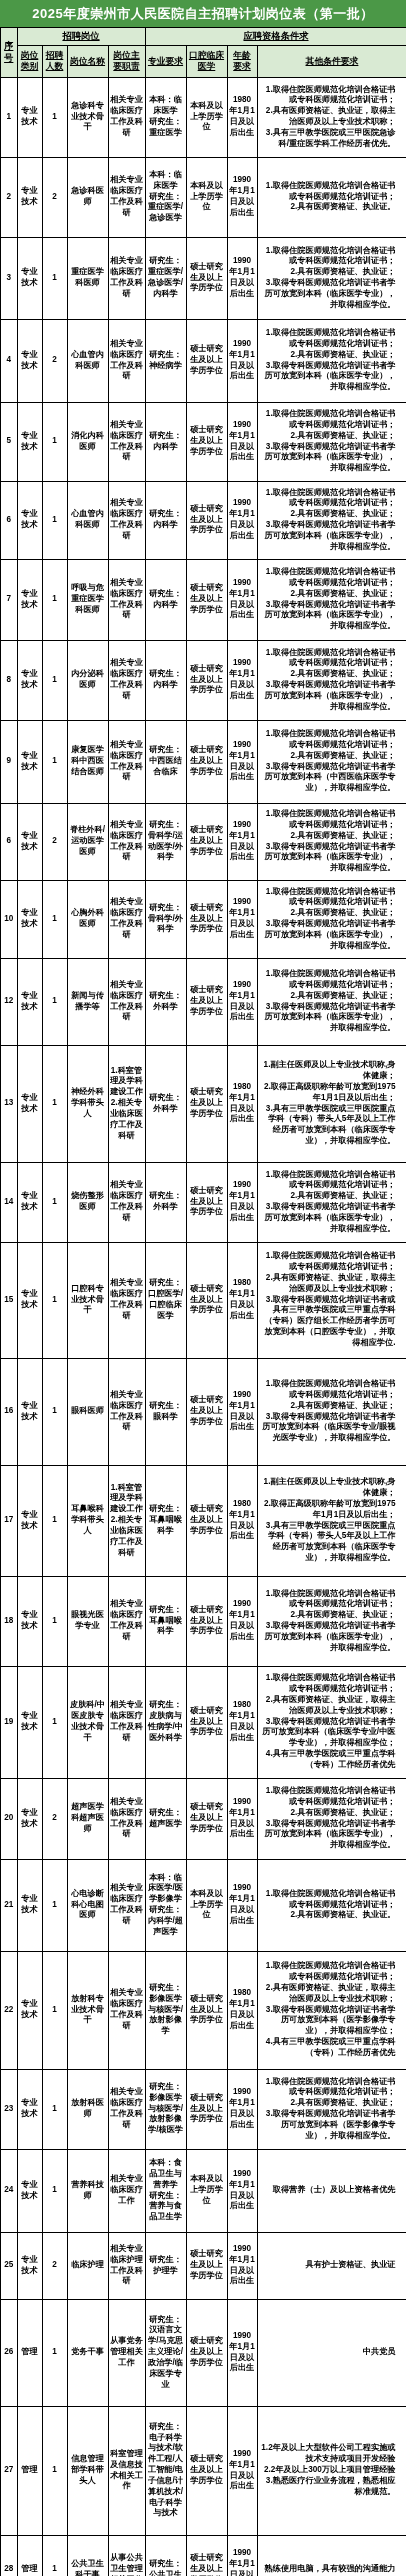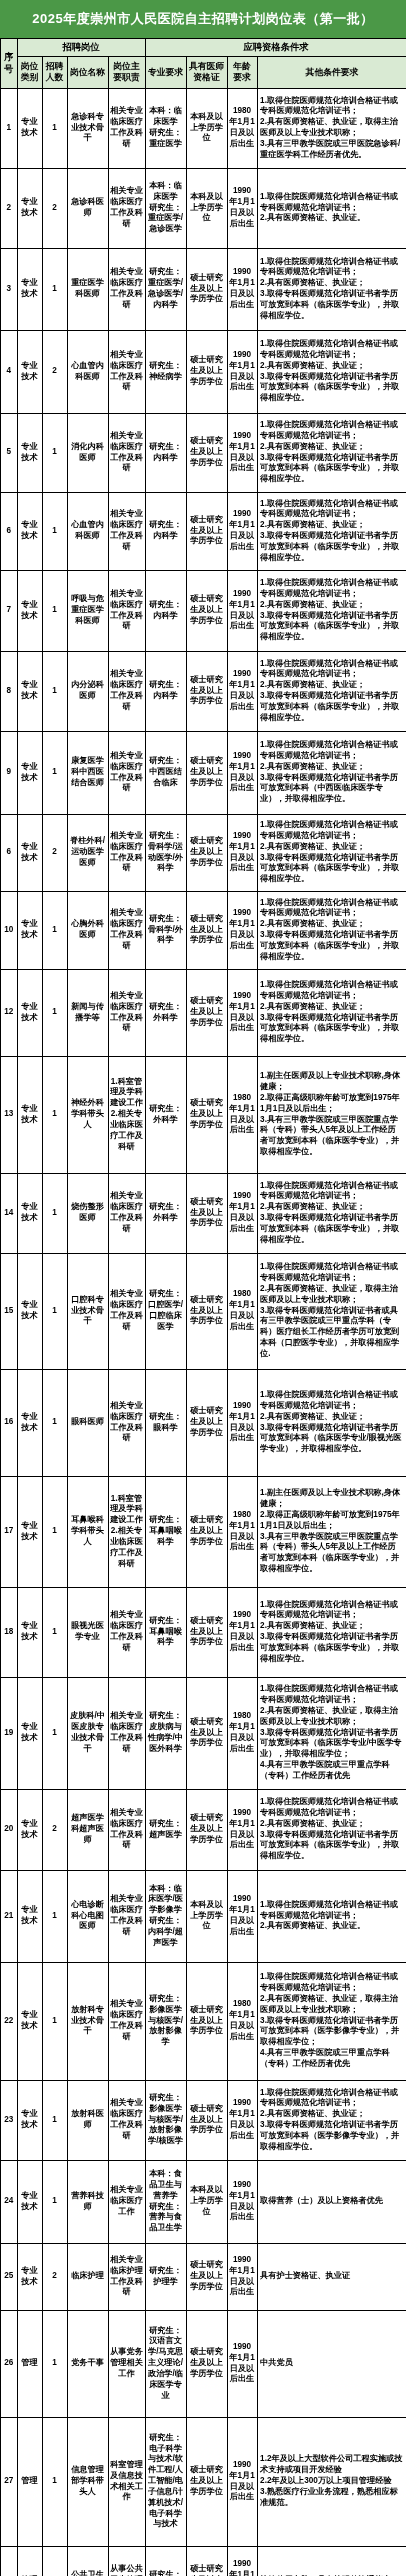--- a/index.html
+++ b/index.html
@@ -3,44 +3,44 @@
 <meta charset="utf-8">
 <style>
   html,body{margin:0;padding:0;background:#ffffff;}
   body{width:406px;font-family:"Liberation Sans","DejaVu Sans",sans-serif;}
   .sheet{width:406px;border-bottom:1px solid #000;}
   .title-bar{
     background:var(--title-bg,#4B9847);
     color:#ffffff;
     font-weight:bold;
     font-size:13px;
-    height:38px;
+    height:27px;
     display:flex;align-items:center;justify-content:center;
     letter-spacing:0.5px;
     text-align:center;
   }
   table{border-collapse:collapse;table-layout:fixed;width:406px;}
   th,td{
     border:0.5px solid #000;
     font-size:8.2px;
     font-weight:bold;
     color:#000;
     text-align:center;
     vertical-align:middle;
     padding:1px 1.5px;
     white-space:pre-line;
     word-break:break-all;
     line-height:1.32;
   }
-  thead th{background:var(--header-bg,#D9EAD3);}
+  thead th{background:var(--header-bg,#D9EAD3);text-decoration:underline;}
   tr.h1{height:17.5px;}
   tr.h1 th{font-size:9.3px;}
   tr.h2{height:32px;}
   tr.h2 th{font-size:8.8px;line-height:1.25;}
-  td.left{text-align:left;padding-left:2.6px;padding-right:3px;}
+  td.left{text-align:right;padding-left:2.6px;padding-right:11px;}
 </style>
 </head>
 <body>
 
 <div class="sheet">
   <div class="title-bar" style="color: rgb(255, 255, 255);">2025年度崇州市人民医院自主招聘计划岗位表（第一批）</div>
   <table>
     <colgroup>
       <col style="width:16.5px">
       <col style="width:25px">
@@ -57,21 +57,21 @@
         <th rowspan="2">序号</th>
         <th colspan="4">招聘岗位</th>
         <th colspan="4">应聘资格条件求</th>
       </tr>
       <tr class="h2">
         <th>岗位类别</th>
         <th>招聘人数</th>
         <th>岗位名称</th>
         <th>岗位主要职责</th>
         <th>专业要求</th>
-        <th>具有医师资格证</th>
+        <th>口腔临床医学</th>
         <th>年龄要求</th>
         <th>其他条件要求</th>
       </tr>
     </thead>
     <tbody>
         <tr style="height: 80px;">
           <td>1</td>
           <td>专业技术</td>
           <td>1</td>
           <td>急诊科专业技术骨干</td>

